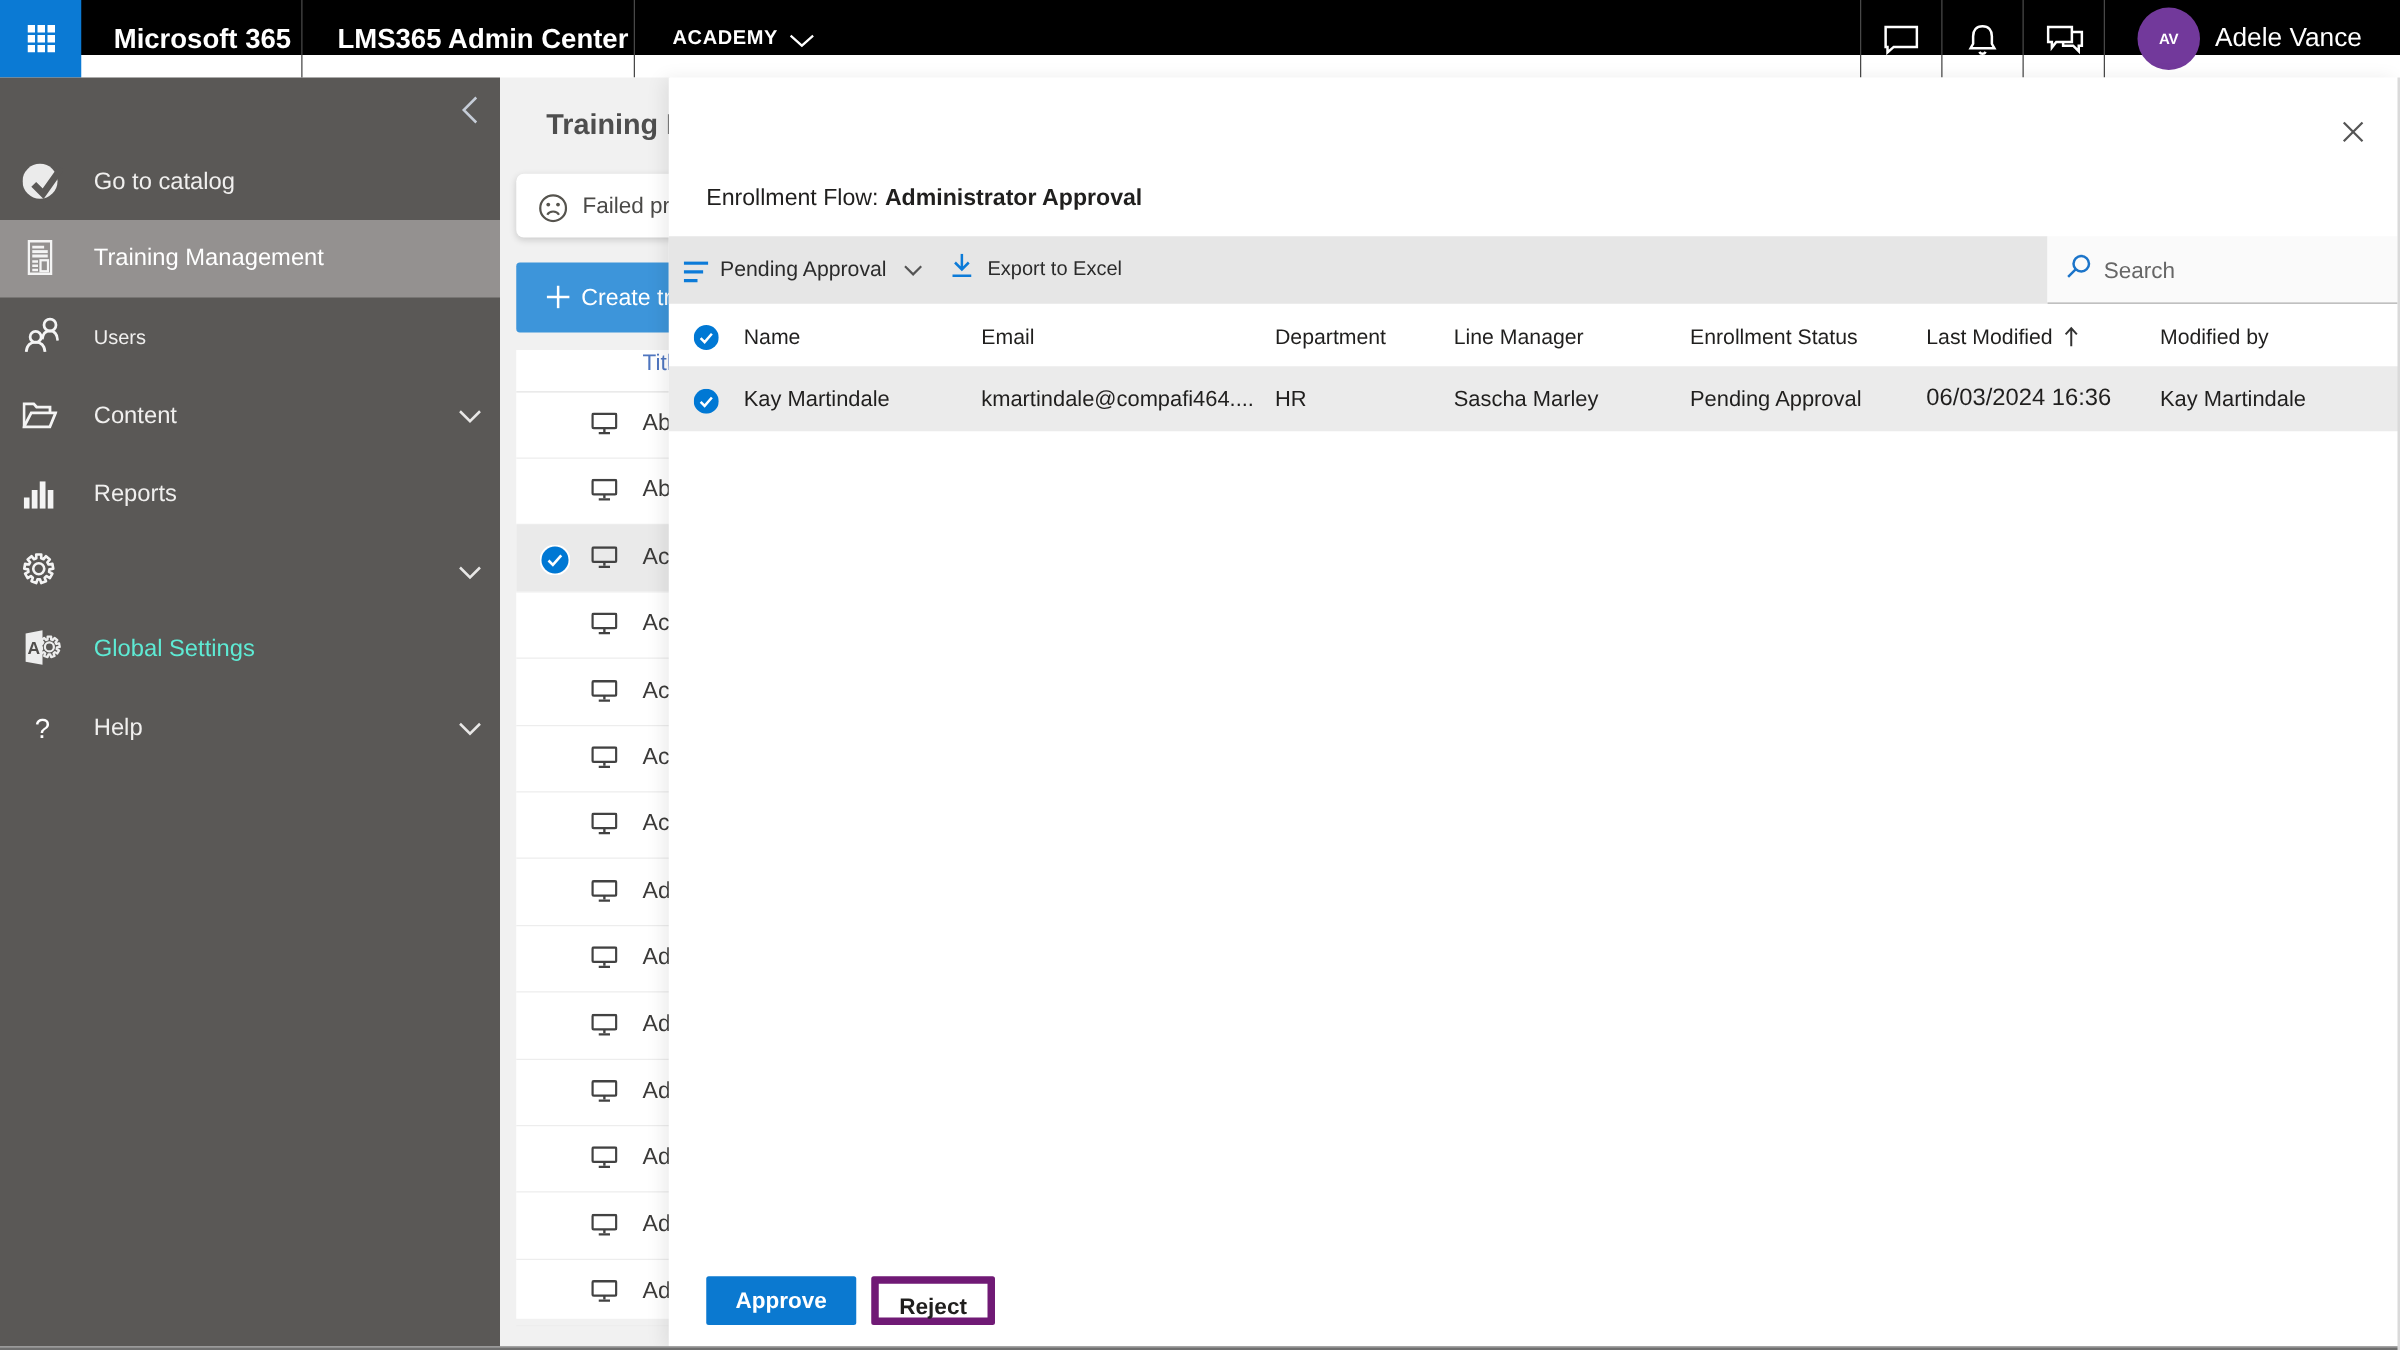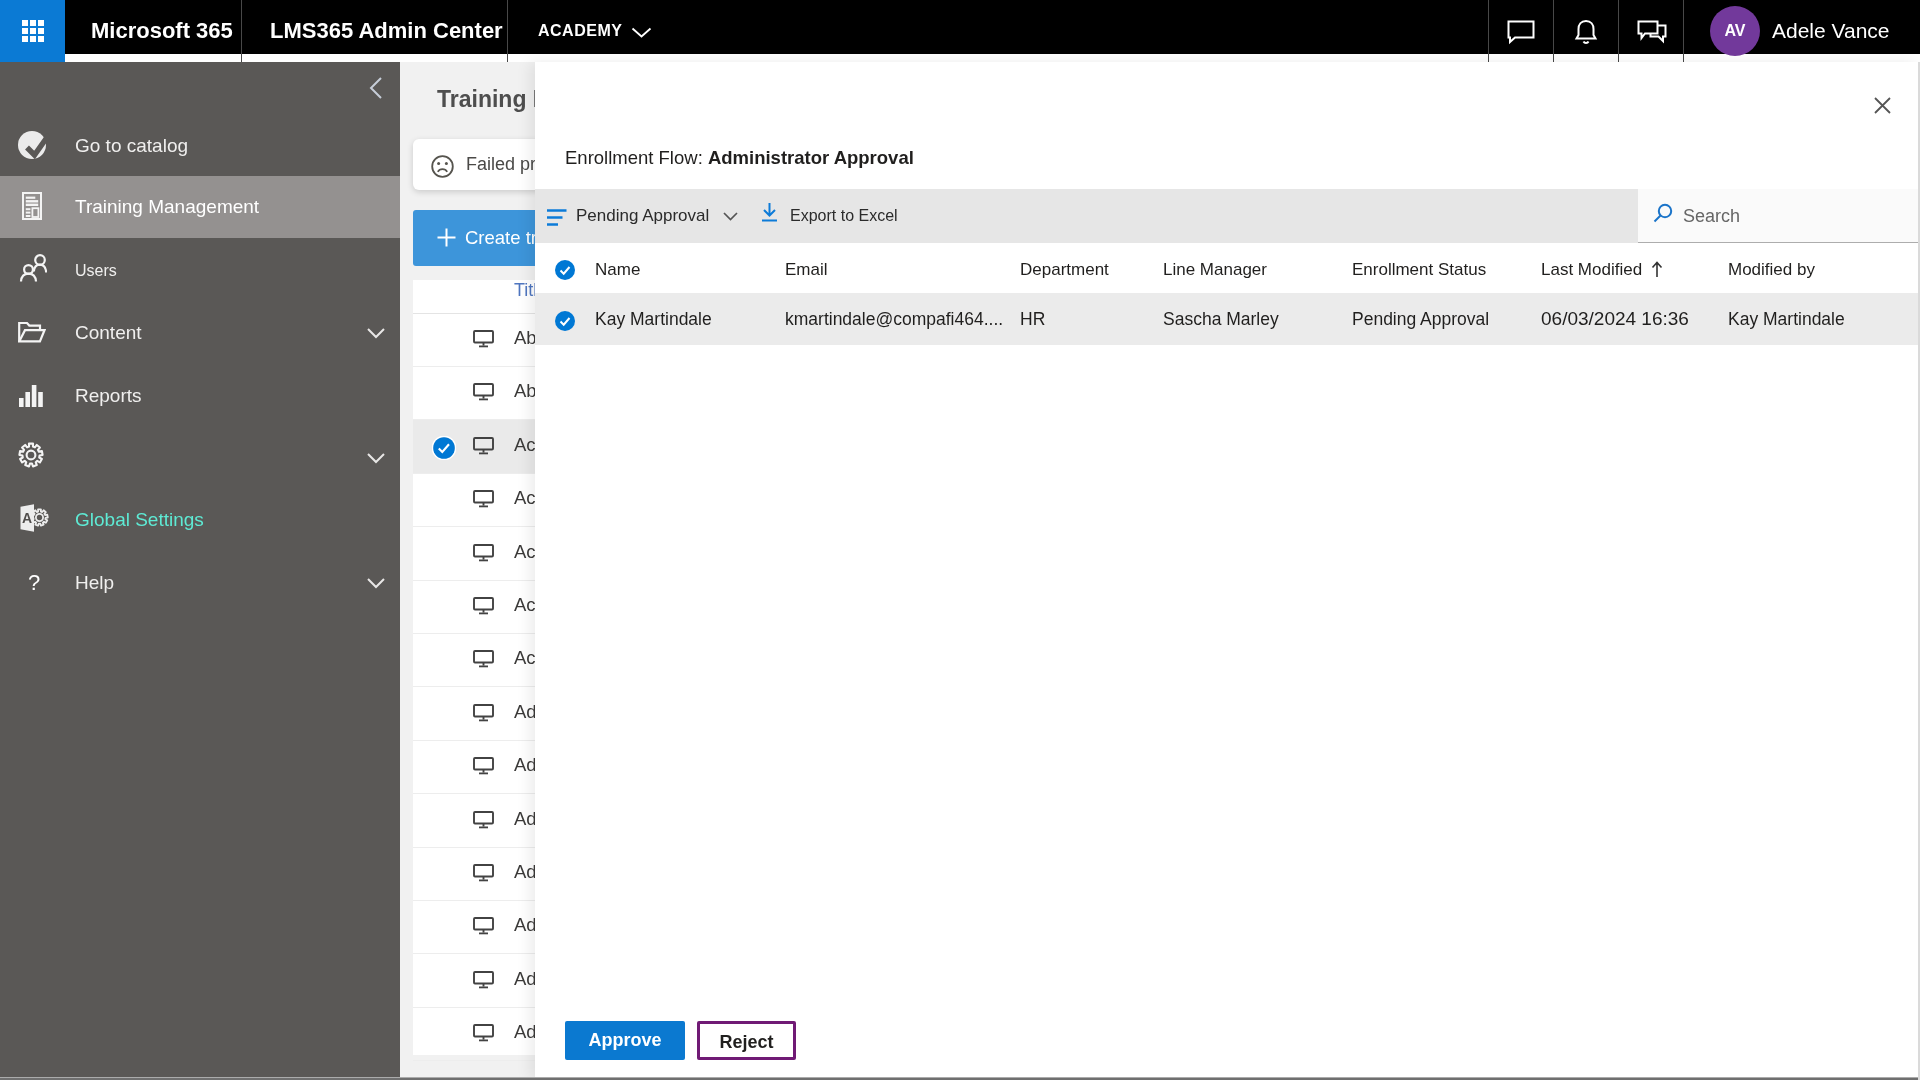--- a/index.html
+++ b/index.html
@@ -3,21 +3,21 @@
 <meta charset="utf-8">
 <style>
   * { margin:0; padding:0; box-sizing:border-box; }
   html,body { width:1920px; height:1080px; overflow:hidden; }
   body { font-family:"Liberation Sans", sans-serif; background:#fff; position:relative; }
   .abs { position:absolute; }
 </style>
 </head>
 <body>
 
-<div class="abs" id="topbar" style="left:0;top:0;width:1920px;height:54px;background:#000;">
+<div class="abs" id="topbar" style="left:0;top:0;width:1920px;height:44px;background:#000;">
   <div class="abs" style="left:0;top:0;width:65px;height:62px;background:#0b7ad4;">
     <svg class="abs" style="left:22px;top:20px;" width="22" height="22" viewBox="0 0 22 22">
       <g fill="#fff">
         <rect x="0" y="0" width="6" height="6"></rect>
           <rect x="8" y="0" width="6" height="6"></rect>
           <rect x="16" y="0" width="6" height="6"></rect>
         <rect x="0" y="8" width="6" height="6"></rect>
           <rect x="8" y="8" width="6" height="6"></rect>
           <rect x="16" y="8" width="6" height="6"></rect>
         <rect x="0" y="16" width="6" height="6"></rect>
@@ -45,21 +45,21 @@
 
   <svg class="abs" style="left:1574px;top:19px;" width="24" height="27" viewBox="0 0 24 27">
     <path d="M12 2 C7 2 4.5 5.5 4.5 10 V16 L2.5 19.5 H21.5 L19.5 16 V10 C19.5 5.5 17 2 12 2 Z" fill="none" stroke="#fff" stroke-width="2"></path>
     <path d="M9.5 22.5 a2.8 2.8 0 0 0 5 0" fill="none" stroke="#fff" stroke-width="2"></path>
   </svg>
 
   <svg class="abs" style="left:1637px;top:20px;" width="30" height="25" viewBox="0 0 30 25">
     <path d="M 13.5 5.5 H 28.5 V 16.5 H 26 V 21 L 21.5 16.5 H 13.5 Z" fill="none" stroke="#fff" stroke-width="2"></path>
     <path d="M 1.5 1.5 H 20.5 V 13.5 H 8 L 4.5 18 V 13.5 H 1.5 Z" fill="#000" stroke="#fff" stroke-width="2"></path>
   </svg>
-  <div class="abs" style="left:1710px;top:6px;width:50px;height:50px;border-radius:50%;background:#72399b;color:#fff;text-align:center;line-height:50px;font-size:16px;font-weight:700;">AV</div>
+  <div class="abs" style="left:1710px;top:6px;width:50px;height:50px;border-radius:50%;background:#72399b;color:#fff;text-align:center;line-height:50px;font-size:12px;font-weight:700;">AV</div>
   <div class="abs" style="left:1772px;top:0;height:62px;line-height:62px;color:#fff;font-size:21px;">Adele Vance</div>
 </div>
 
 <div class="abs" id="sidebar" style="left:0;top:62px;width:400px;height:1018px;background:#5a5856;">
   <svg class="abs" style="left:369px;top:14px;" width="14" height="24" viewBox="0 0 14 24">
     <path d="M12 2 L2 12 L12 22" fill="none" stroke="#c6cdd8" stroke-width="2"></path>
   </svg>
 
   <div class="abs" style="left:0;top:53px;width:400px;height:62px;"></div>
   <svg class="abs" style="left:18px;top:68px;" width="32" height="32" viewBox="0 0 32 32">
@@ -307,18 +307,18 @@
   </svg>
   <div class="abs" style="left:60px;top:231px;height:52px;line-height:52px;color:#201f1e;font-size:17.5px;">Kay Martindale</div>
   <div class="abs" style="left:250px;top:231px;height:52px;line-height:52px;color:#201f1e;font-size:17.5px;">kmartindale@compafi464....</div>
   <div class="abs" style="left:485px;top:231px;height:52px;line-height:52px;color:#201f1e;font-size:17.5px;">HR</div>
   <div class="abs" style="left:628px;top:231px;height:52px;line-height:52px;color:#201f1e;font-size:17.5px;">Sascha Marley</div>
   <div class="abs" style="left:817px;top:231px;height:52px;line-height:52px;color:#201f1e;font-size:17.5px;">Pending Approval</div>
   <div class="abs" style="left:1006px;top:231px;height:52px;line-height:52px;color:#201f1e;font-size:19px;">06/03/2024 16:36</div>
   <div class="abs" style="left:1193px;top:231px;height:52px;line-height:52px;color:#201f1e;font-size:17.5px;">Kay Martindale</div>
 
   <div class="abs" style="left:30px;top:959px;width:120px;height:39px;background:#0b79d0;border-radius:2px;color:#fff;font-size:18px;font-weight:700;text-align:center;line-height:39px;">Approve</div>
-  <div class="abs" style="left:162px;top:959px;width:99px;height:39px;background:#fff;border:3px solid #701a75;border-radius:2px;color:#201f1e;font-size:18px;font-weight:600;text-align:center;line-height:37px;">Reject</div>
+  <div class="abs" style="left:162px;top:959px;width:99px;height:39px;background:#fff;border:6px solid #701a75;border-radius:2px;color:#201f1e;font-size:18px;font-weight:600;text-align:center;line-height:37px;">Reject</div>
 </div>
 
 <div class="abs" style="left:0;top:1077px;width:1920px;height:3px;background:#6f6f6f;border-top:1px solid #ababab;"></div>
 
 <div class="abs" style="left:1918px;top:62px;width:2px;height:1018px;background:#dadada;"></div>
 
 </body></html>

